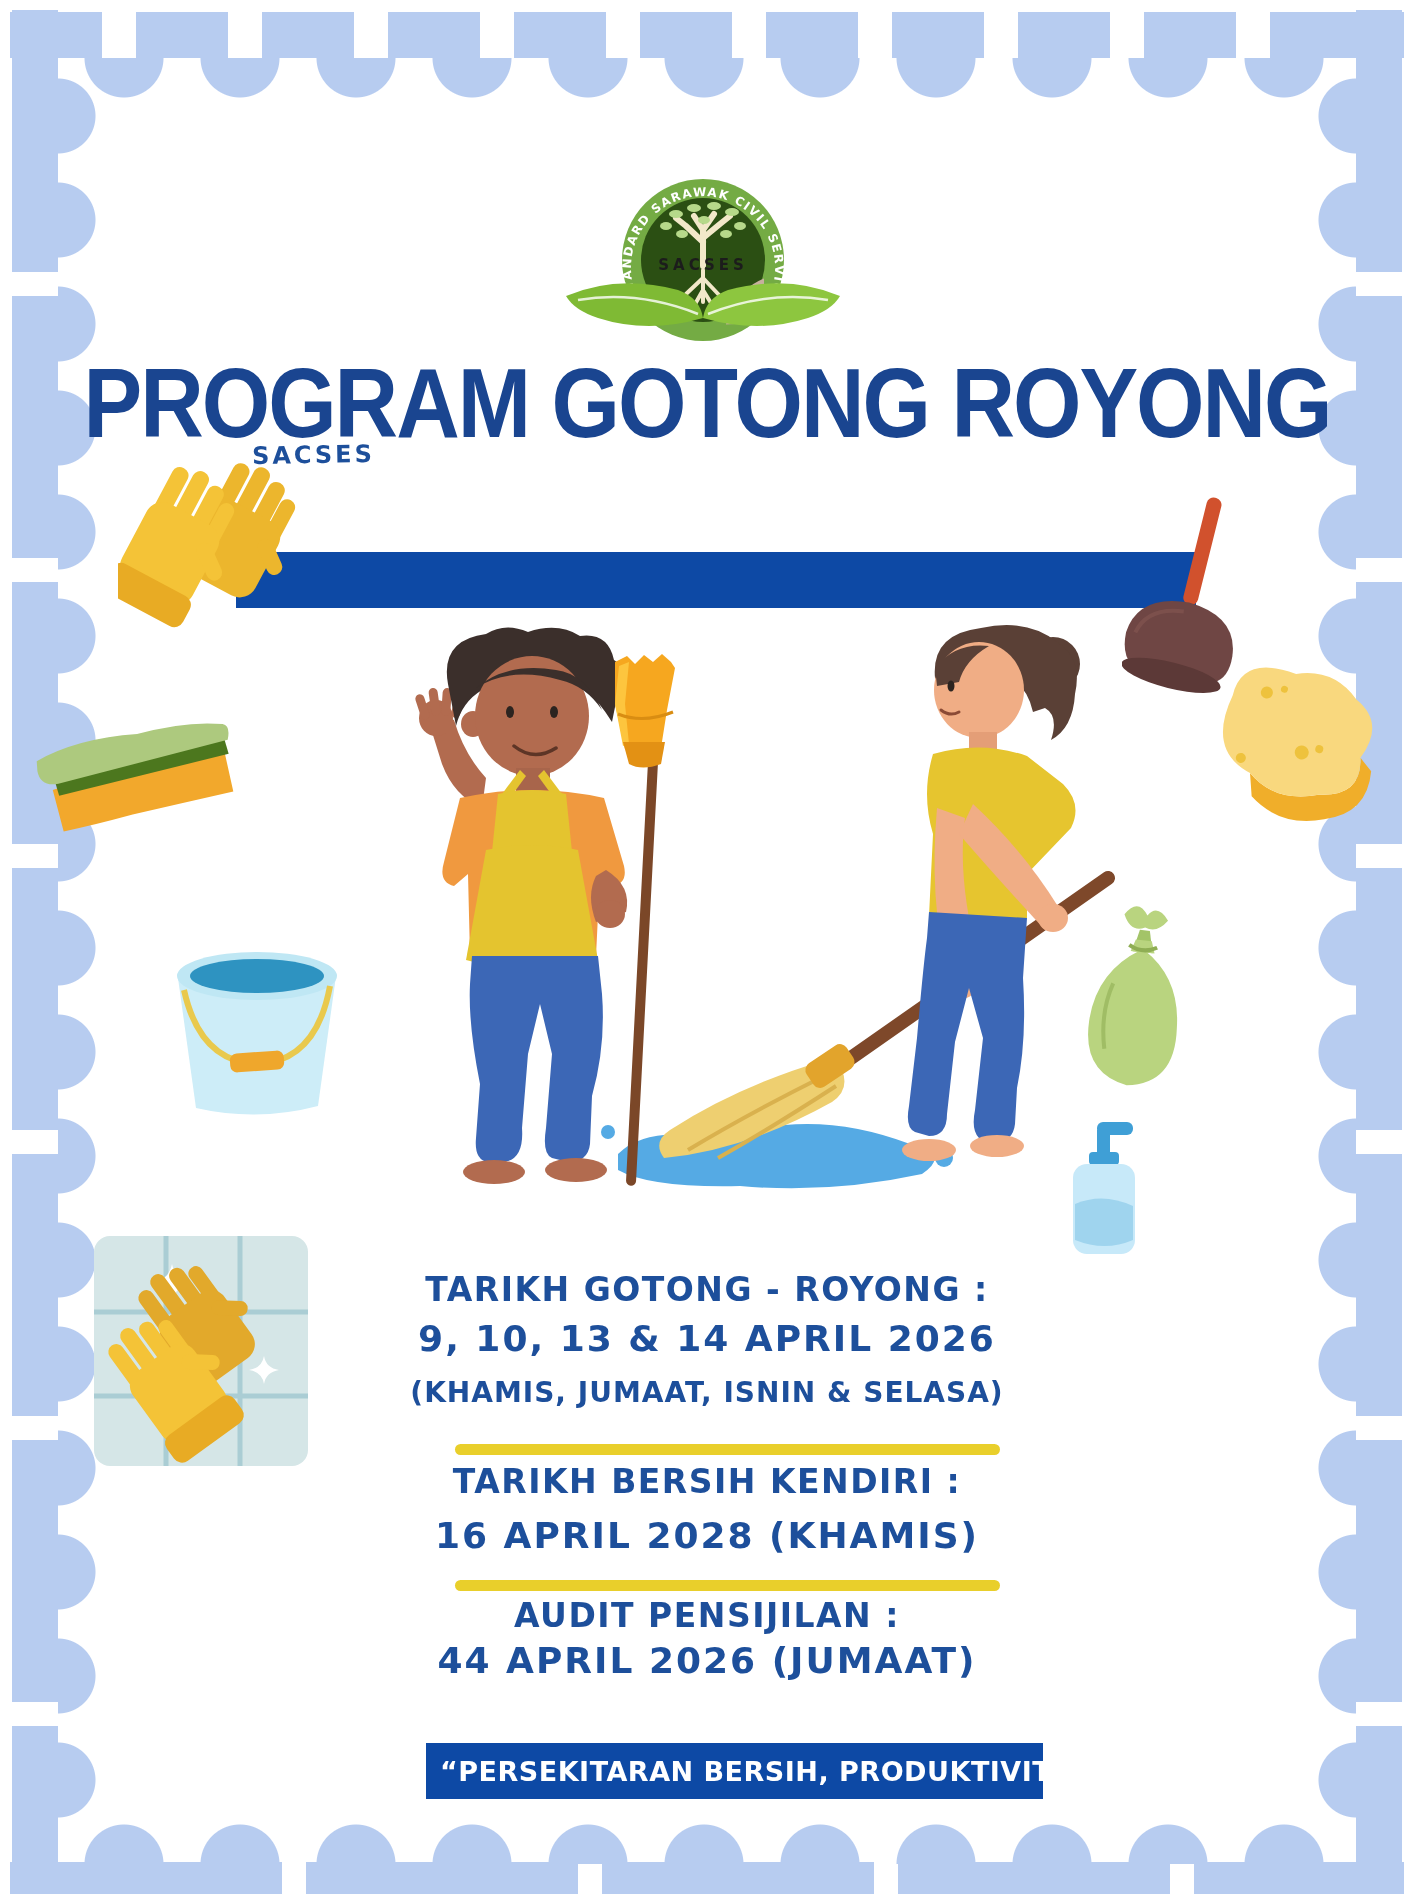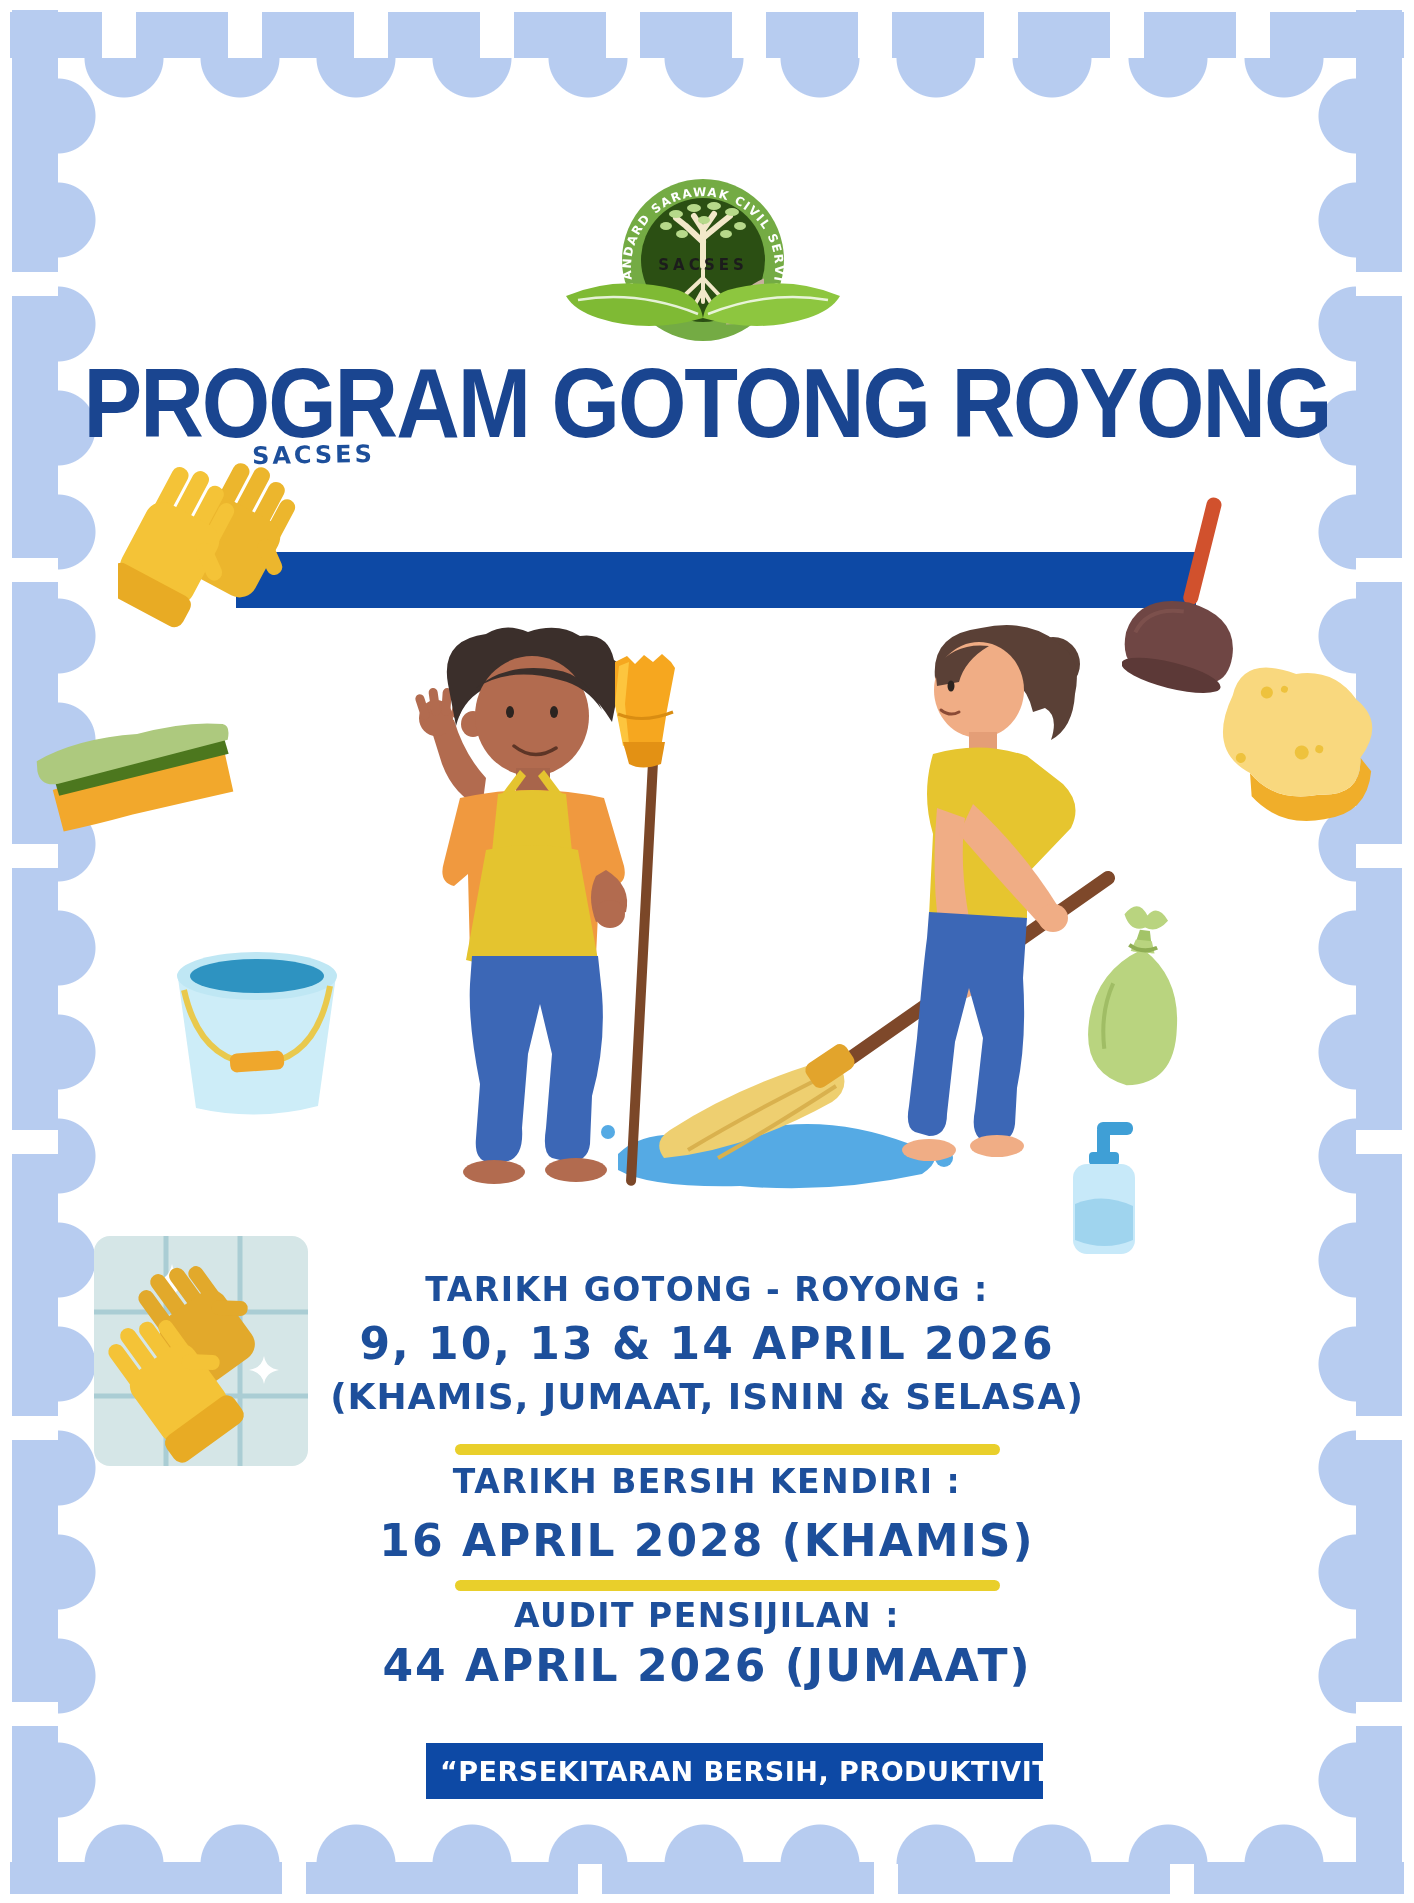--- a/index.html
+++ b/index.html
@@ -37,22 +37,22 @@
     line-height:1;
   }
   .title span{display:inline-block;transform:scaleY(1.12);transform-origin:top center;}
   .subtitle{
     left:252px;top:441px;z-index:5;font-family:"DejaVu Sans",sans-serif;
     font-weight:bold;font-size:24px;letter-spacing:3px;color:#1d4f9b;transform:rotate(-1deg);
   }
   .mk{left:0;right:0;text-align:center;z-index:5;font-family:"DejaVu Sans",sans-serif;
       font-weight:bold;color:#1d4f9b;}
   .mk-label{font-size:33px;letter-spacing:1.5px;}
-  .mk-date{font-size:44px;letter-spacing:2px;}
-  .mk-days{font-size:36px;letter-spacing:1px;}
+  .mk-date{font-size:36px;letter-spacing:2px;}
+  .mk-days{font-size:28px;letter-spacing:1px;}
   .divider{left:455px;width:545px;height:11px;background:#e9cf2b;border-radius:6px;z-index:5;}
   .bluebar{left:236px;top:552px;width:960px;height:56px;background:#0d49a5;z-index:3;}
   .banner{
     left:426px;top:1743px;width:617px;height:56px;background:#0d49a5;z-index:5;
     overflow:hidden;display:flex;align-items:center;
   }
   .banner div{
     font-family:"DejaVu Sans",sans-serif;font-weight:bold;font-size:27px;color:#ffffff;
     white-space:nowrap;letter-spacing:0.5px;padding-left:14px;
   }

